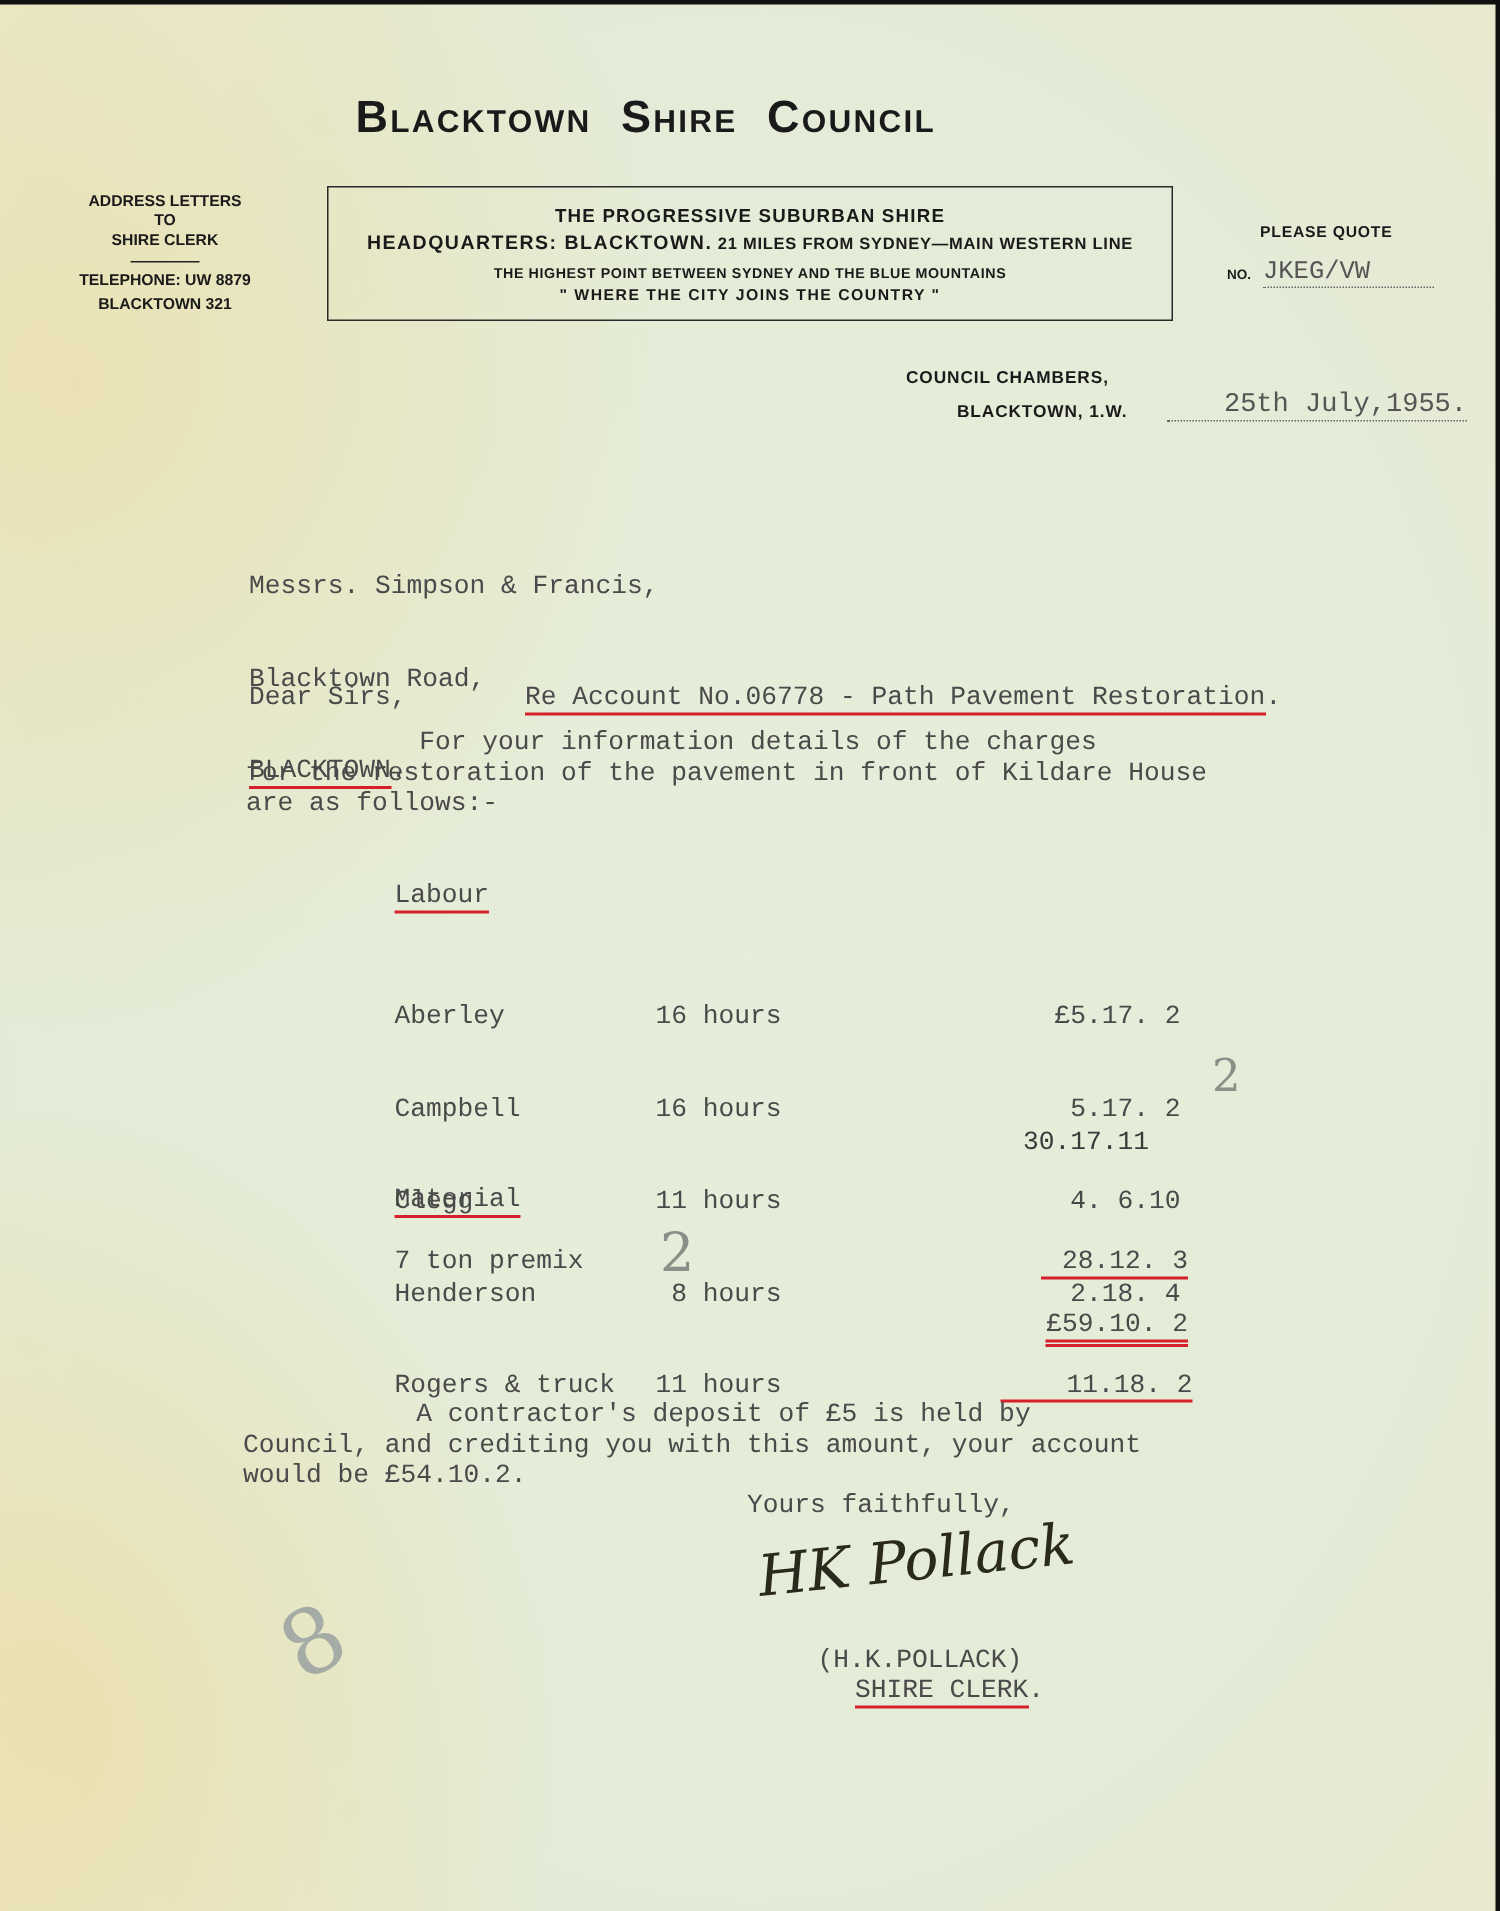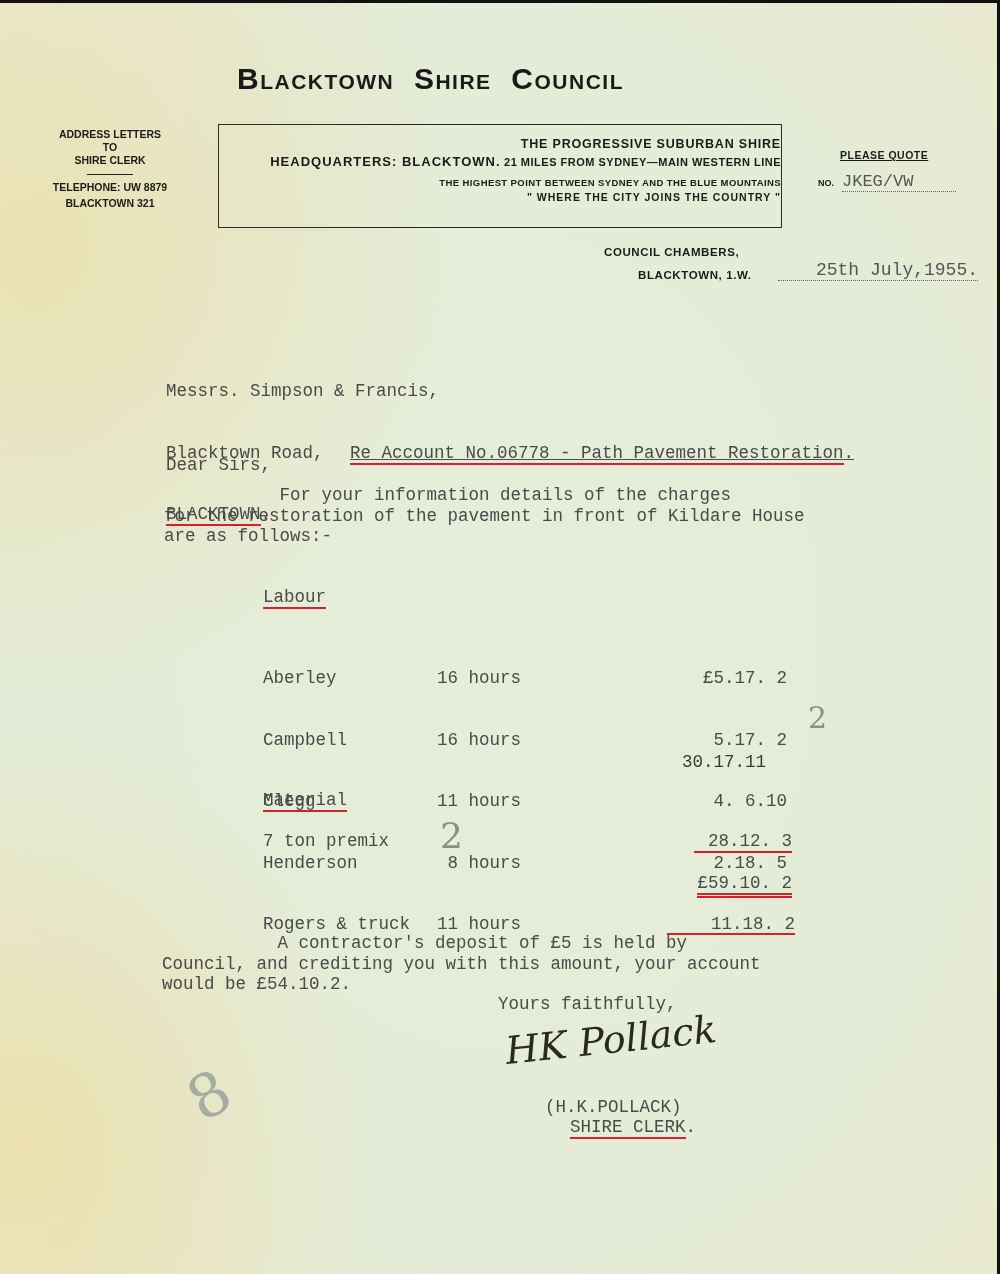--- a/index.html
+++ b/index.html
@@ -20,42 +20,42 @@
 
   .sans { font-family:"Liberation Sans", sans-serif; font-weight:bold; color:#1a1a1a; }
   .abs { position:absolute; }
 
   .council-title { left:237px; top:62px; font-size:30px; letter-spacing:1.5px; font-variant:small-caps; font-weight:normal; }
   .council-title span { font-weight:bold; }
 
   .addr-block { left:40px; top:128px; width:140px; text-align:center; font-size:10.5px; line-height:13px; }
   .addr-rule { width:46px; height:1px; background:#222; margin:7px auto 6px; }
 
-  .hq-box { left:218px; top:124px; width:564px; height:104px; border:1.5px solid #2a2a2a; box-sizing:border-box; text-align:right; }
+  .hq-box { left:218px; top:124px; width:564px; height:90px; border:1.5px solid #2a2a2a; box-sizing:border-box; text-align:center; }
   .hq1 { font-size:12.5px; margin-top:12px; letter-spacing:0.8px; }
   .hq2 { font-size:11px; margin-top:3px; letter-spacing:0.5px; }
   .hq2 .big { font-size:13px; letter-spacing:1px; }
   .hq3 { font-size:9.5px; margin-top:8px; letter-spacing:0.4px; }
   .hq4 { font-size:10.5px; margin-top:3px; letter-spacing:1px; }
 
-  .quote-label { left:840px; top:149px; font-size:10.5px; letter-spacing:0.5px;text-decoration:underline; }
+  .quote-label { left:840px; top:149px; font-size:10.5px; letter-spacing:0.5px; }
   .quote-no { left:818px; top:178px; font-size:9px; }
   .quote-val { left:842px; top:172px; font-size:17px; font-family:"Liberation Mono", monospace; color:#555; font-weight:normal; border-bottom:1px dotted #666; width:114px; }
 
   .chambers { left:604px; top:246px; font-size:11.5px; letter-spacing:0.6px; }
   .chambers2 { left:638px; top:269px; font-size:11.5px; letter-spacing:0.6px; }
   .date-val { left:778px; top:260px; width:200px; font-size:18px; color:#555; border-bottom:1px dotted #666; text-align:right; }
 
   .type { color:#4a4a4a; font-size:17.5px; line-height:20.5px; white-space:pre; }
   .red-ul { border-bottom:2px solid #d6202a; }
   .red-dbl { border-bottom:5px double #d6202a; }
 
   .addressee { left:166px; top:340px; }
   .salutation { left:166px; top:423px;margin-top:32px; }
-  .subject { left:350px; top:443px;text-decoration:underline; }
+  .subject { left:350px; top:455px; }
   .intro { left:164px; top:485px; }
 
   .lab-head { left:263px; top:587px; }
   .lab-rows { left:263px; top:627px; }
   .row { display:flex; height:20.5px; }
   .c-name { width:174px; }
   .c-hours { width:230px; text-align:left; }
   .c-amt { width:120px; text-align:right; }
 
   .subtotal { left:682px; top:752px; color:#3a3a3a; }
@@ -140,21 +140,21 @@
     <span class="c-amt">5.17. 2</span>
   </div>
   <div class="row">
     <span class="c-name">Clegg</span>
     <span class="c-hours">11 hours</span>
     <span class="c-amt">4. 6.10</span>
   </div>
   <div class="row">
     <span class="c-name">Henderson</span>
     <span class="c-hours"> 8 hours</span>
-    <span class="c-amt">2.18. 5</span>
+    <span class="c-amt">2.18. 4</span>
   </div>
   <div class="row">
     <span class="c-name">Rogers &amp; truck</span>
     <span class="c-hours">11 hours</span>
     <span class="c-amt red-ul" style="padding-left:8px">11.18. 2</span>
   </div>
 </div>
 <div class="abs pencil" style="left:808px;top:700px;font-size:30px;">2</div>
 
 <div class="abs type subtotal">30.17.11</div>

